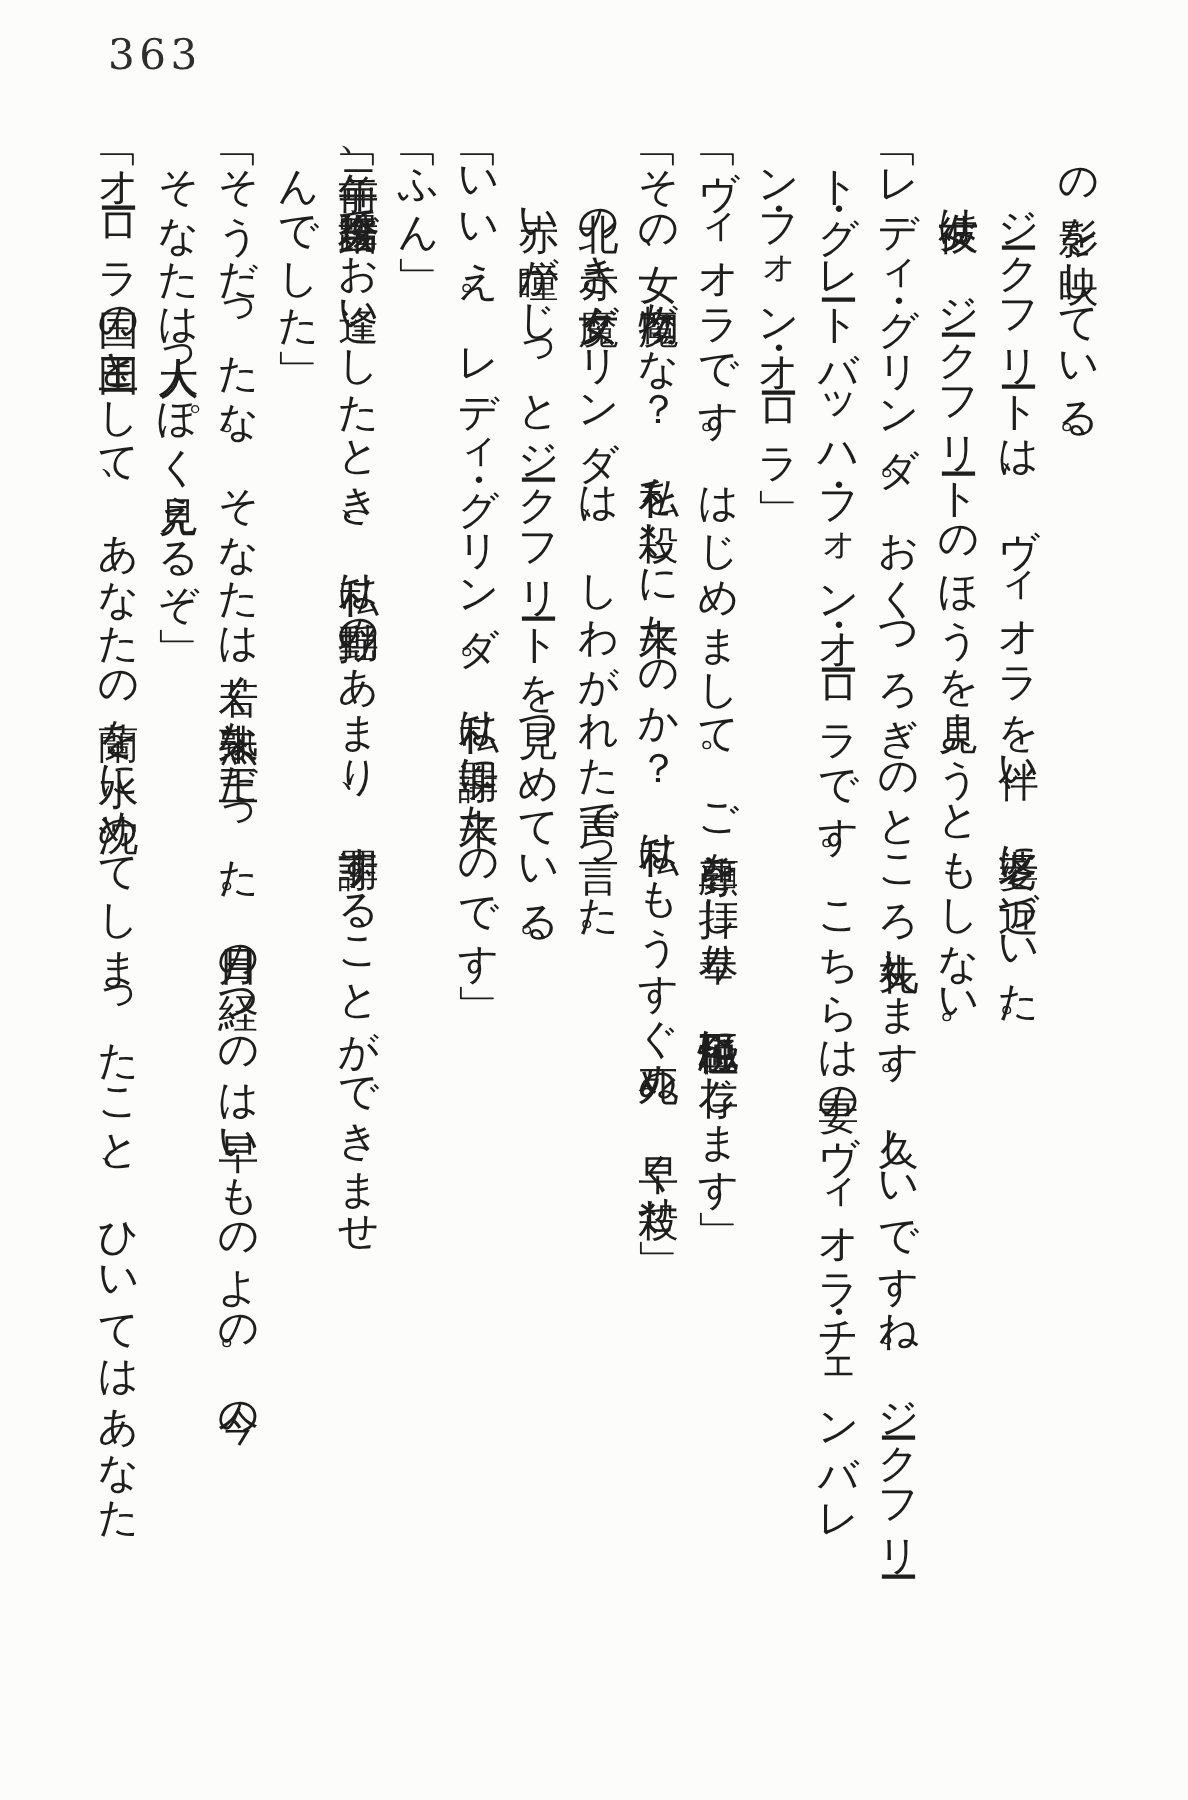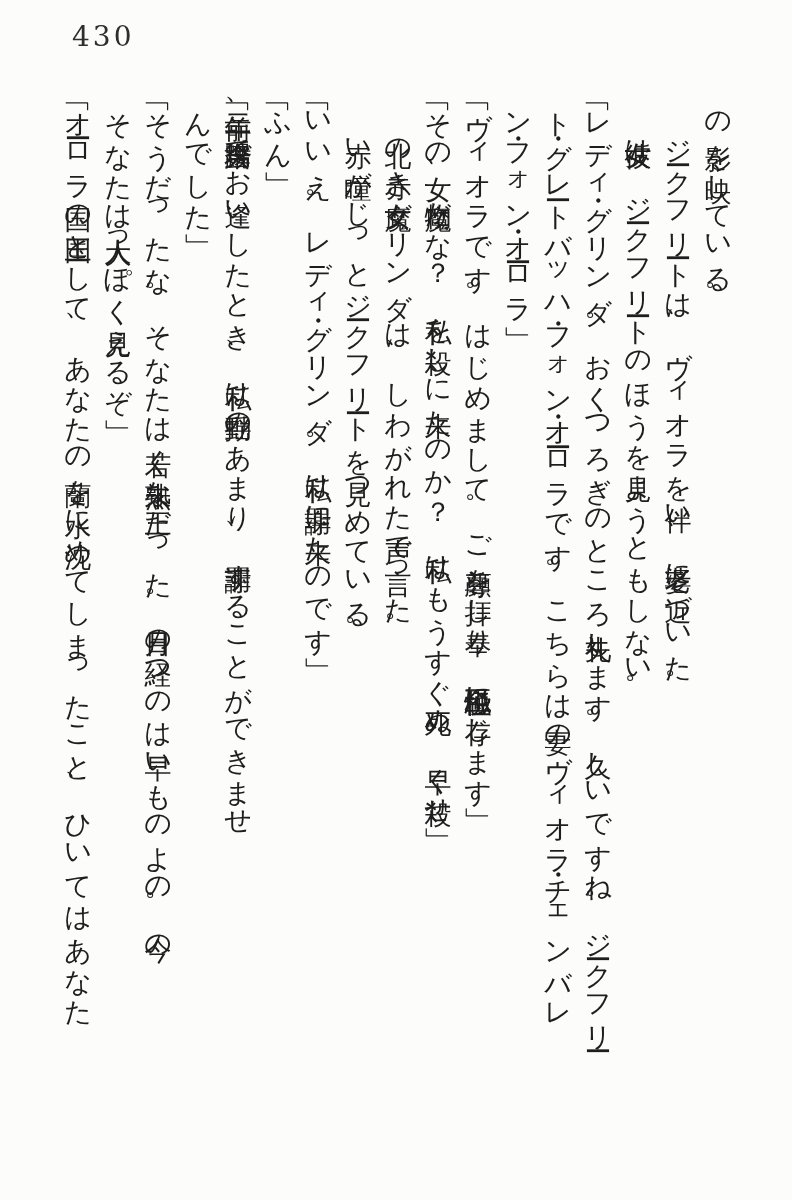--- a/index.html
+++ b/index.html
@@ -37,21 +37,21 @@
     color: #1e1e1e;
     font-family: "DejaVu Serif", "Liberation Serif", serif;
   }
   .text-line {
     white-space: nowrap;
   }
 </style>
 </head>
 <body style="background: rgb(252, 252, 251);">
 
-<div class="page-number">430</div>
+<div class="page-number">363</div>
 
 <div class="text-block" style="color: rgb(30, 30, 30);">
     <div class="text-line">の影を映している。</div>
     <div class="text-line">　ジークフリートは、ヴィオラを伴い、老婆に近づいた。</div>
     <div class="text-line">　彼女は、ジークフリートのほうを見ようともしない。</div>
     <div class="text-line">「レディ・グリンダ。おくつろぎのところ失礼します。久しいですね。ジークフリー</div>
     <div class="text-line">ト・グレートバッハ・フォン・オーロラです。こちらは妻のヴィオラ・チェンバレ</div>
     <div class="text-line">ン・フォン・オーロラ」</div>
     <div class="text-line">「ヴィオラです。はじめまして。ご尊顔を拝し奉り、恐悦至極に存じます」</div>
     <div class="text-line">「その女、魔物だな？　私を殺しに来たのか？　私はもうすぐ死ぬ。早く殺せ」</div>

